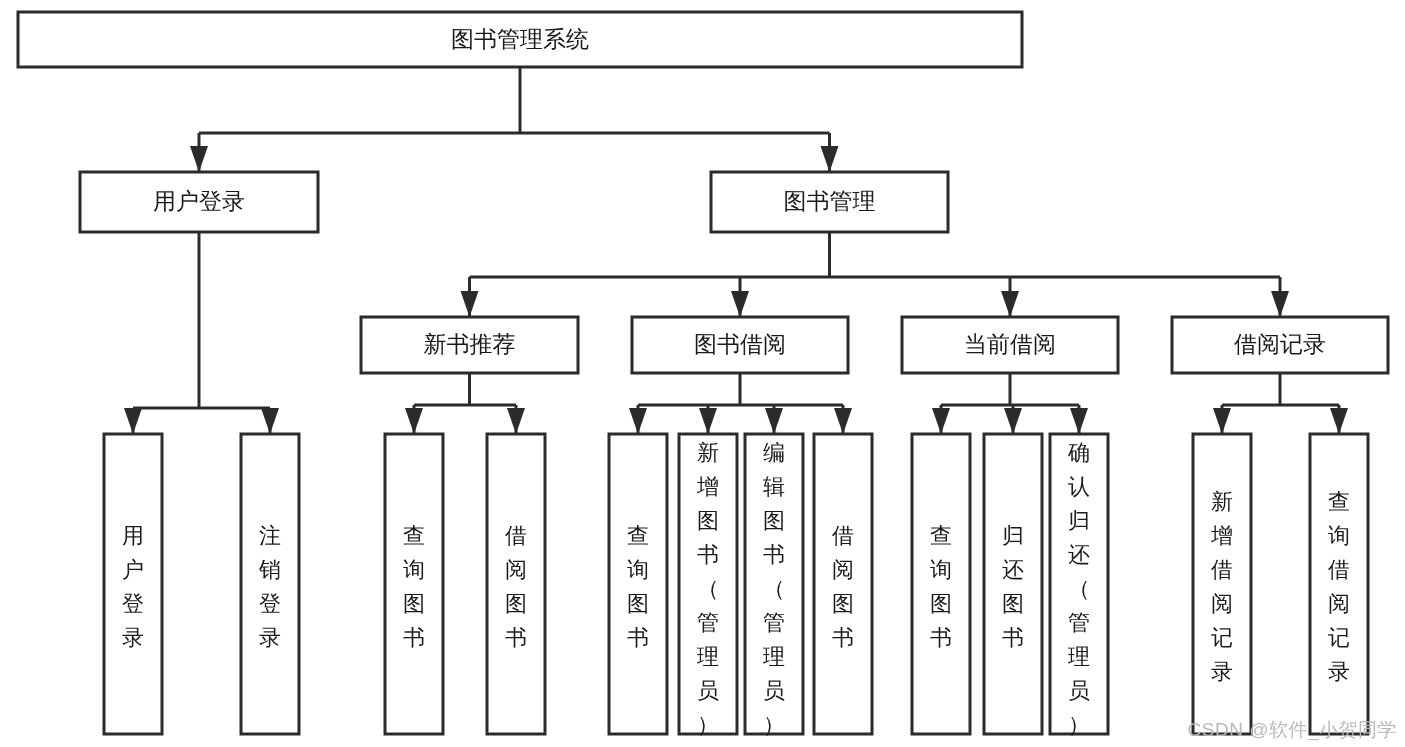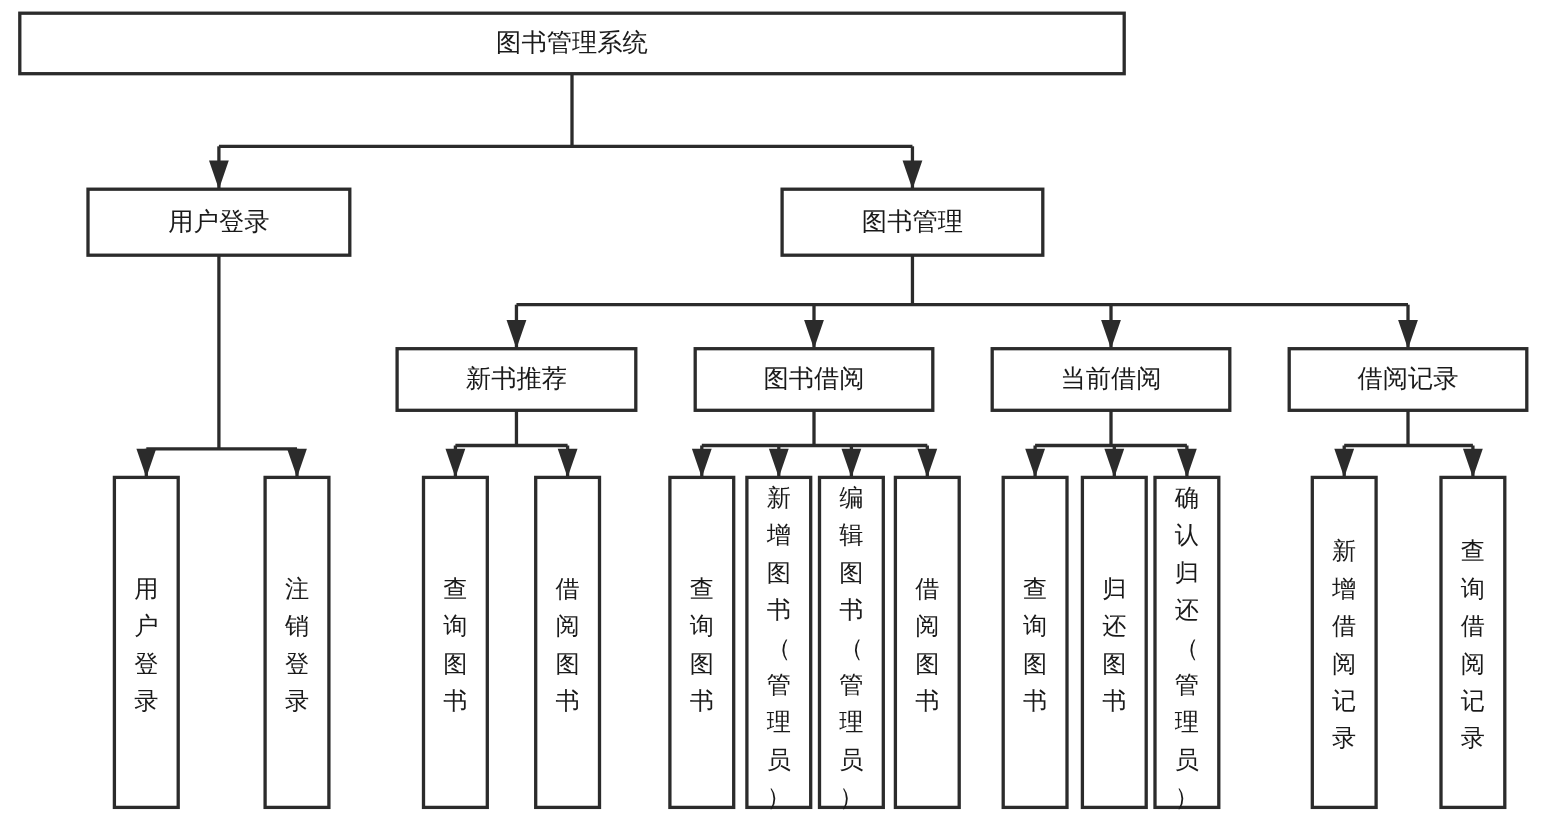--- a/index.html
+++ b/index.html
@@ -195,13 +195,14 @@
         <g>
           <rect x="1193" y="434" width="58" height="300" class="node-box"></rect>
           <text x="1222" y="508.52" class="node-label-vertical"><tspan x="1222" dy="0">新</tspan><tspan x="1222" dy="34">增</tspan><tspan x="1222" dy="34">借</tspan><tspan x="1222" dy="34">阅</tspan><tspan x="1222" dy="34">记</tspan><tspan x="1222" dy="34">录</tspan></text>
         </g>
         <g>
           <rect x="1310" y="434" width="58" height="300" class="node-box"></rect>
           <text x="1339" y="508.52" class="node-label-vertical"><tspan x="1339" dy="0">查</tspan><tspan x="1339" dy="34">询</tspan><tspan x="1339" dy="34">借</tspan><tspan x="1339" dy="34">阅</tspan><tspan x="1339" dy="34">记</tspan><tspan x="1339" dy="34">录</tspan></text>
         </g>
       </g>
   </svg>
+  <div class="watermark">CSDN @软件_小贺同学</div>
 </div>
 
 </body></html>

